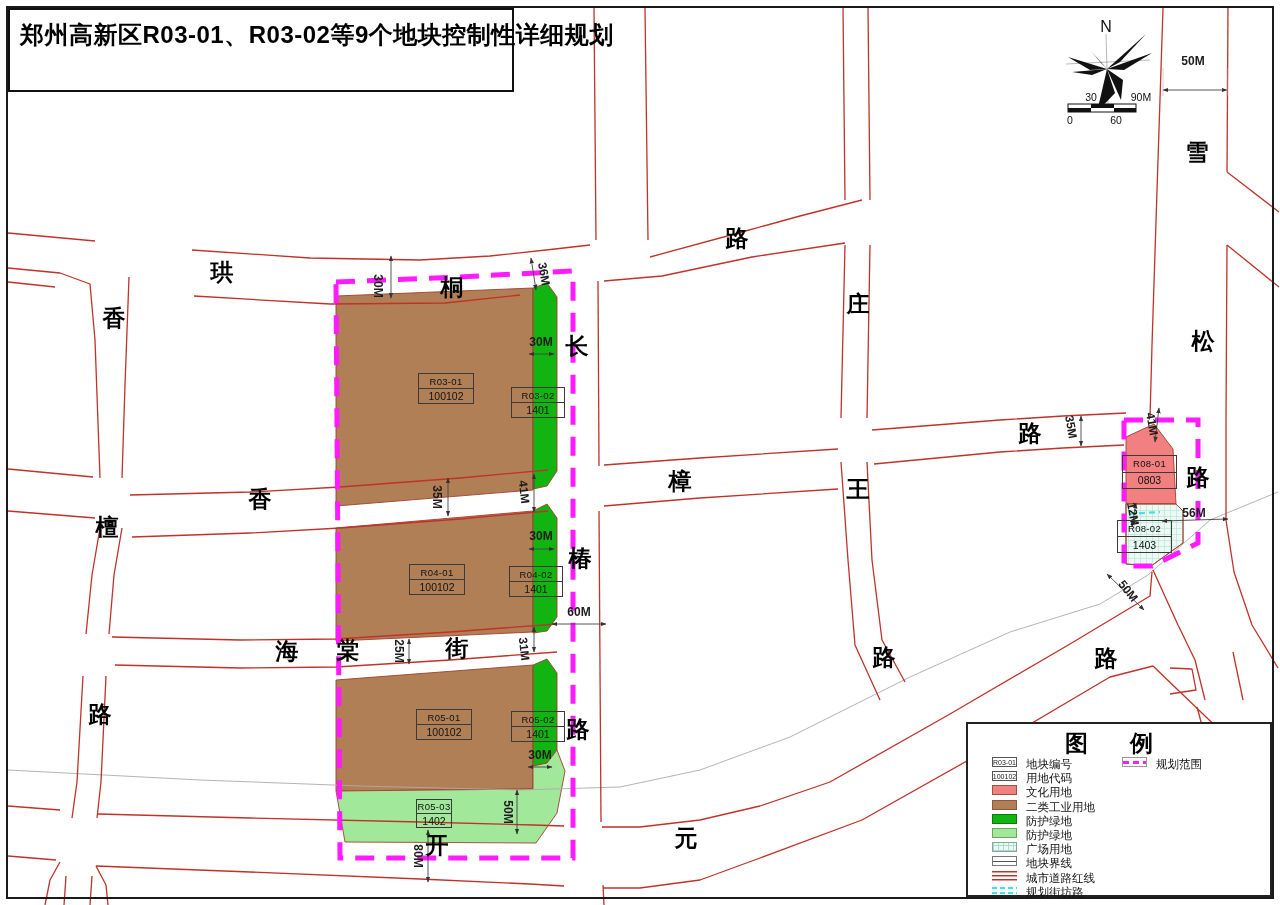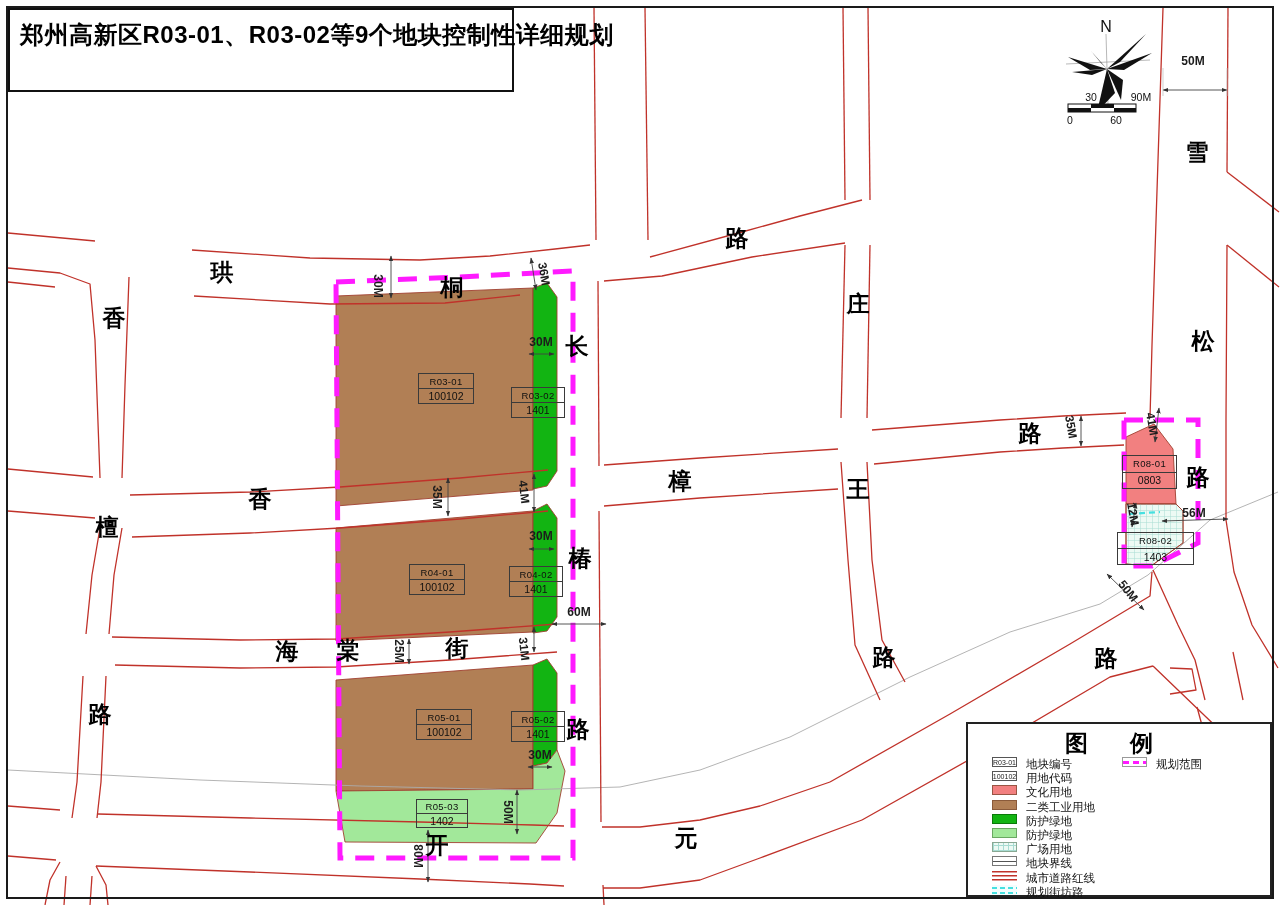--- a/index.html
+++ b/index.html
@@ -268,29 +268,29 @@
         <div class="r2">1401</div>
       </div>
       <div class="parcel-label" style="left: 416px; top: 709px; width: 56px; height: 31px;">
         <div class="r1">R05-01</div>
         <div class="r2">100102</div>
       </div>
       <div class="parcel-label" style="left: 511px; top: 711px; width: 54px; height: 31px;">
         <div class="r1">R05-02</div>
         <div class="r2">1401</div>
       </div>
-      <div class="parcel-label" style="left: 416px; top: 799px; width: 52px; height: 29px;">
+      <div class="parcel-label" style="left: 416px; top: 799px; width: 36px; height: 29px;">
         <div class="r1">R05-03</div>
         <div class="r2">1402</div>
       </div>
       <div class="parcel-label" style="left: 1122px; top: 455px; width: 55px; height: 34px;">
         <div class="r1">R08-01</div>
         <div class="r2">0803</div>
       </div>
-      <div class="parcel-label" style="left: 1117px; top: 532px; width: 77px; height: 33px;">
+      <div class="parcel-label" style="left: 1117px; top: 520px; width: 55px; height: 33px;">
         <div class="r1">R08-02</div>
         <div class="r2">1403</div>
       </div>
       <div class="scale-num" style="left: 1091px; top: 97px;">30</div>
       <div class="scale-num" style="left: 1141px; top: 97px;">90M</div>
       <div class="scale-num" style="left: 1070px; top: 120px;">0</div>
       <div class="scale-num" style="left: 1116px; top: 120px;">60</div>
     </div>
 
   <div id="title-block">

